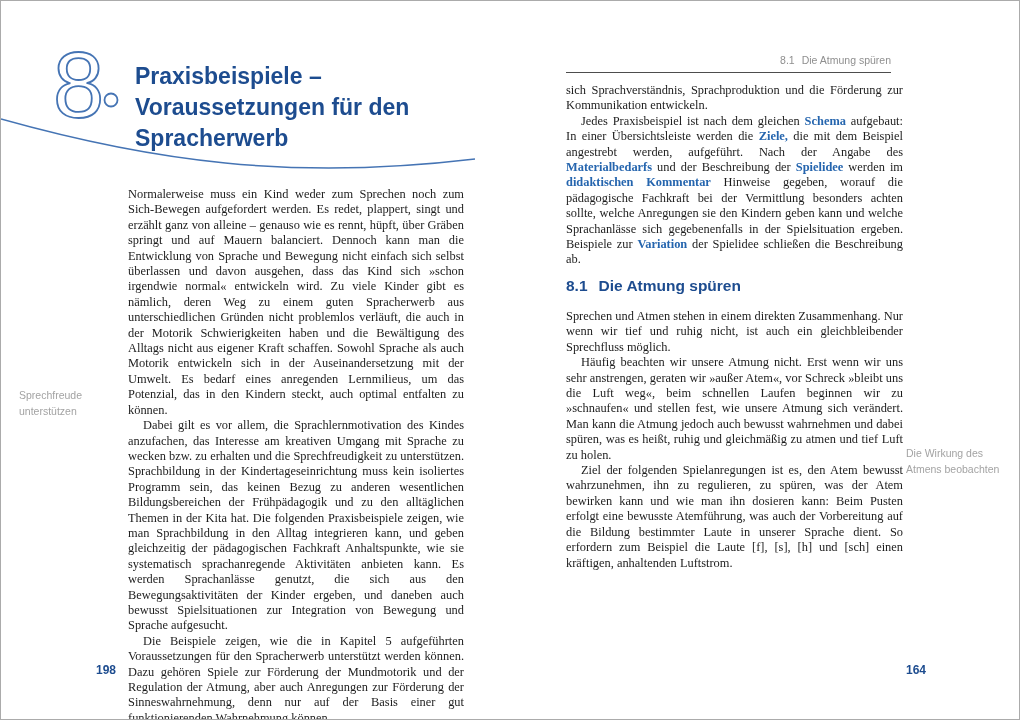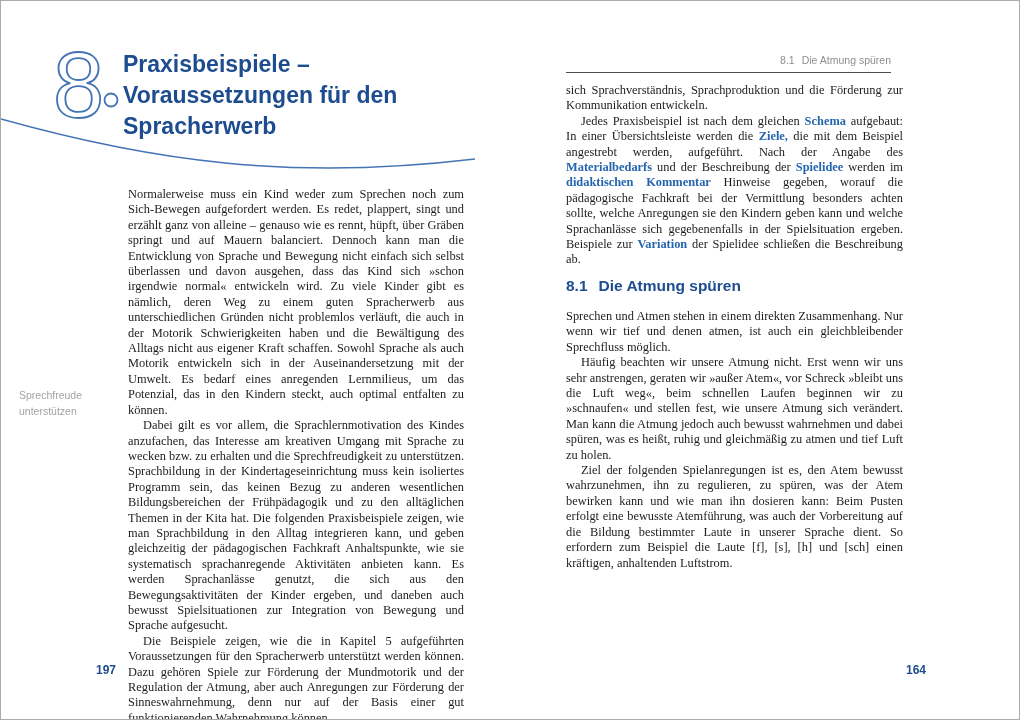--- a/index.html
+++ b/index.html
@@ -4,21 +4,21 @@
 <style>
   html,body{margin:0;padding:0;background:#e8e8e8;}
   .spread{
     position:relative;width:1020px;height:720px;background:#ffffff;
     border:1px solid #ababab;box-sizing:border-box;overflow:hidden;
     font-family:"Liberation Serif", serif;color:#1c1c1c;
   }
   
   .chapter-num-svg{position:absolute;left:48px;top:40px;}
   .chapter-title{
-    position:absolute;left:118px;top:44px;width:360px;margin:4px;
+    position:absolute;left:118px;top:44px;width:360px;margin:16px;
     font-family:"Liberation Sans", sans-serif;font-weight:bold;
     font-size:23px;line-height:31px;color:var(--heading-blue,#1d4c8f);
   }
   .curve-svg{position:absolute;left:0;top:112px;}
   .body-col{
     position:absolute;width:336px;
     font-size:12.4px;line-height:15.4px;text-align:justify;
     hyphens:auto;-webkit-hyphens:auto;
   }
   .body-col p{margin:0;}
@@ -75,38 +75,39 @@
   </svg>
 
   <div class="body-col" id="left-body">
       <p><span>Normalerweise muss ein Kind weder zum Sprechen noch zum Sich-Bewegen aufgefordert werden. Es redet, plappert, singt und erzählt ganz von alleine – genauso wie es rennt, hüpft, über Gräben springt und auf Mauern balanciert. Dennoch kann man die Entwicklung von Sprache und Bewegung nicht einfach sich selbst überlassen und davon ausgehen, dass das Kind sich »schon irgendwie normal« entwickeln wird. Zu viele Kinder gibt es nämlich, deren Weg zu einem guten Spracherwerb aus unterschiedlichen Gründen nicht problemlos verläuft, die auch in der Motorik Schwierigkeiten haben und die Bewältigung des Alltags nicht aus eigener Kraft schaffen. Sowohl Sprache als auch Motorik entwickeln sich in der Auseinandersetzung mit der Umwelt. Es bedarf eines anregenden Lernmilieus, um das Potenzial, das in den Kindern steckt, auch optimal entfalten zu können.</span></p>
       <p class="indent"><span>Dabei gilt es vor allem, die Sprachlernmotivation des Kindes anzufachen, das Interesse am kreativen Umgang mit Sprache zu wecken bzw. zu erhalten und die Sprechfreudigkeit zu unterstützen. Sprachbildung in der Kindertageseinrichtung muss kein isoliertes Programm sein, das keinen Bezug zu anderen wesentlichen Bildungsbereichen der Frühpädagogik und zu den alltäglichen Themen in der Kita hat. Die folgenden Praxisbeispiele zeigen, wie man Sprachbildung in den Alltag integrieren kann, und geben gleichzeitig der pädagogischen Fachkraft Anhaltspunkte, wie sie systematisch sprachanregende Aktivitäten anbieten kann. Es werden Sprachanlässe genutzt, die sich aus den Bewegungsaktivitäten der Kinder ergeben, und daneben auch bewusst Spielsituationen zur Integration von Bewegung und Sprache aufgesucht.</span></p>
       <p class="indent"><span>Die Beispiele zeigen, wie die in Kapitel 5 aufgeführten Voraussetzungen für den Spracherwerb unterstützt werden können. Dazu gehören Spiele zur Förderung der Mundmotorik und der Regulation der Atmung, aber auch Anregungen zur Förderung der Sinneswahrnehmung, denn nur auf der Basis einer gut funktionierenden Wahrnehmung können</span></p>
     </div>
 
   <div class="margin-note" id="left-note">Sprechfreude<br>unterstützen</div>
 
-  <div class="page-number" id="page-num-left">197</div>
+  <div class="page-number" id="page-num-left">198</div>
 
   <div class="running-head">
     <span class="rh-num">8.1</span><span>Die Atmung spüren</span>
   </div>
   <div class="running-head-rule"></div>
 
   <div class="body-col" id="right-body-top">
       <p><span>sich Sprachverständnis, Sprachproduktion und die Förderung zur Kommunikation entwickeln.</span></p>
       <p class="indent"><span>Jedes Praxisbeispiel ist nach dem gleichen </span><span class="hl">Schema</span><span> aufgebaut: In einer Übersichtsleiste werden die </span><span class="hl">Ziele,</span><span> die mit dem Beispiel angestrebt werden, aufgeführt. Nach der Angabe des </span><span class="hl">Materialbedarfs</span><span> und der Beschreibung der </span><span class="hl">Spielidee</span><span> werden im </span><span class="hl">didaktischen Kommentar</span><span> Hinweise gegeben, worauf die pädagogische Fachkraft bei der Vermittlung besonders achten sollte, welche Anregungen sie den Kindern geben kann und welche Sprachanlässe sich gegebenenfalls in der Spielsituation ergeben. Beispiele zur </span><span class="hl">Variation</span><span> der Spielidee schließen die Beschreibung ab.</span></p>
     </div>
 
   <h2 class="section-heading">
     <span class="sec-num">8.1</span><span>Die Atmung spüren</span>
   </h2>
 
   <div class="body-col" id="right-body-bottom">
-      <p><span>Sprechen und Atmen stehen in einem direkten Zusammenhang. Nur wenn wir tief und denen atmen, ist auch ein gleichbleibender Sprechfluss möglich.</span></p>
+      <p><span>Sprechen und Atmen stehen in einem direkten Zusammenhang. Nur wenn wir tief und ruhig nicht, ist auch ein gleichbleibender Sprechfluss möglich.</span></p>
       <p class="indent"><span>Häufig beachten wir unsere Atmung nicht. Erst wenn wir uns sehr anstrengen, geraten wir »außer Atem«, vor Schreck »bleibt uns die Luft weg«, beim schnellen Laufen beginnen wir zu »schnaufen« und stellen fest, wie unsere Atmung sich verändert. Man kann die Atmung jedoch auch bewusst wahrnehmen und dabei spüren, was es heißt, ruhig und gleichmäßig zu atmen und tief Luft zu holen.</span></p>
       <p class="indent"><span>Ziel der folgenden Spielanregungen ist es, den Atem bewusst wahrzunehmen, ihn zu regulieren, zu spüren, was der Atem bewirken kann und wie man ihn dosieren kann: Beim Pusten erfolgt eine bewusste Atemführung, was auch der Vorbereitung auf die Bildung bestimmter Laute in unserer Sprache dient. So erfordern zum Beispiel die Laute [f], [s], [h] und [sch] einen kräftigen, anhaltenden Luftstrom.</span></p>
     </div>
 
+  <div class="margin-note" id="right-note">Die Wirkung des<br>Atmens beobachten</div>
 
   <div class="page-number" id="page-num-right">164</div>
 
 </div>
 
 </body></html>

